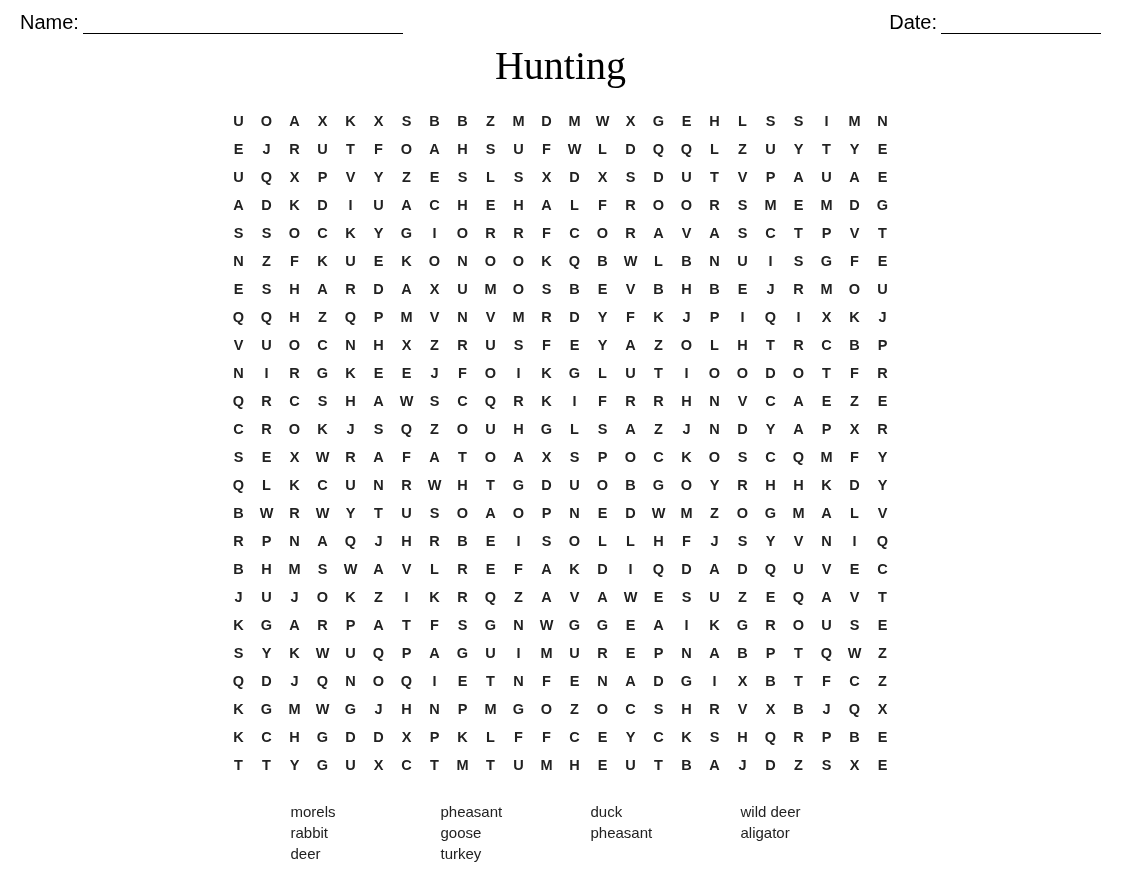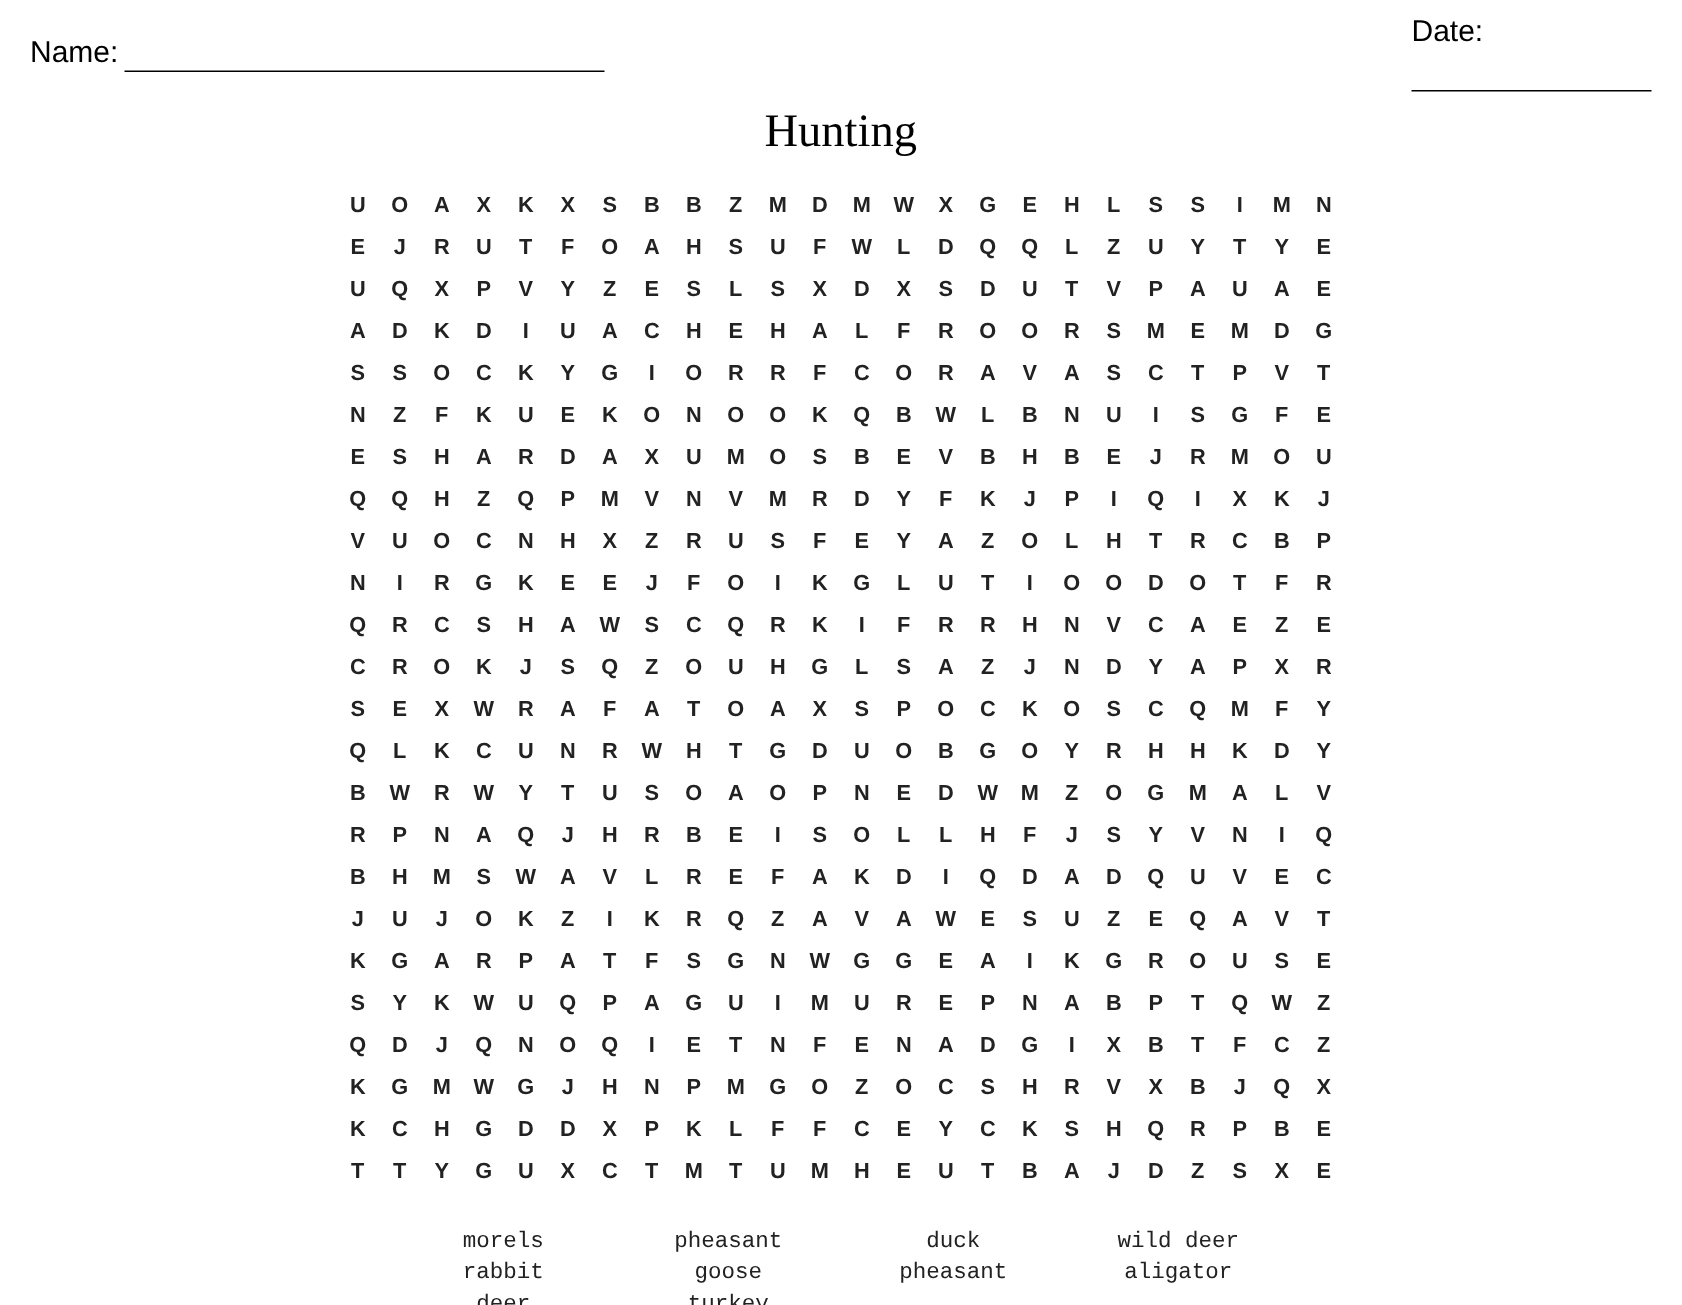--- a/index.html
+++ b/index.html
@@ -22,32 +22,31 @@
       align-items: center;
       gap: 4px;
     }
     .header-name span:last-child {
       border-bottom: 1px solid #000;
       width: 320px;
       display: inline-block;
     }
     .header-date {
       display: flex;
-      align-items: flex-start;
+      align-items: flex-end;
       gap: 4px;
-      flex-direction: column;
     }
     .header-date span:last-child {
       border-bottom: 1px solid #000;
       width: 160px;
       display: inline-block;
     }
     .title {
       text-align: center;
-      font-size: 31px;
+      font-size: 40px;
       font-weight: normal;
       font-family: Georgia, serif;
       margin-bottom: 18px;
     }
     .grid-container {
       display: flex;
       justify-content: center;
       margin-bottom: 24px;
     }
     .word-grid {
@@ -76,22 +75,21 @@
     .word-list-row {
       display: flex;
       justify-content: center;
       gap: 60px;
       font-size: 15px;
       color: #222;
       font-family: Arial, sans-serif;
     }
     .word-item {
       min-width: 90px;
-      text-align: center;
-      font-family: Liberation Mono, monospace;
+      text-align: left;
     }
   </style>
 </head>
 <body>
 
 <div class="header-row">
   <div class="header-name">
     <span>Name:</span>
     <span>&nbsp;</span>
   </div>

